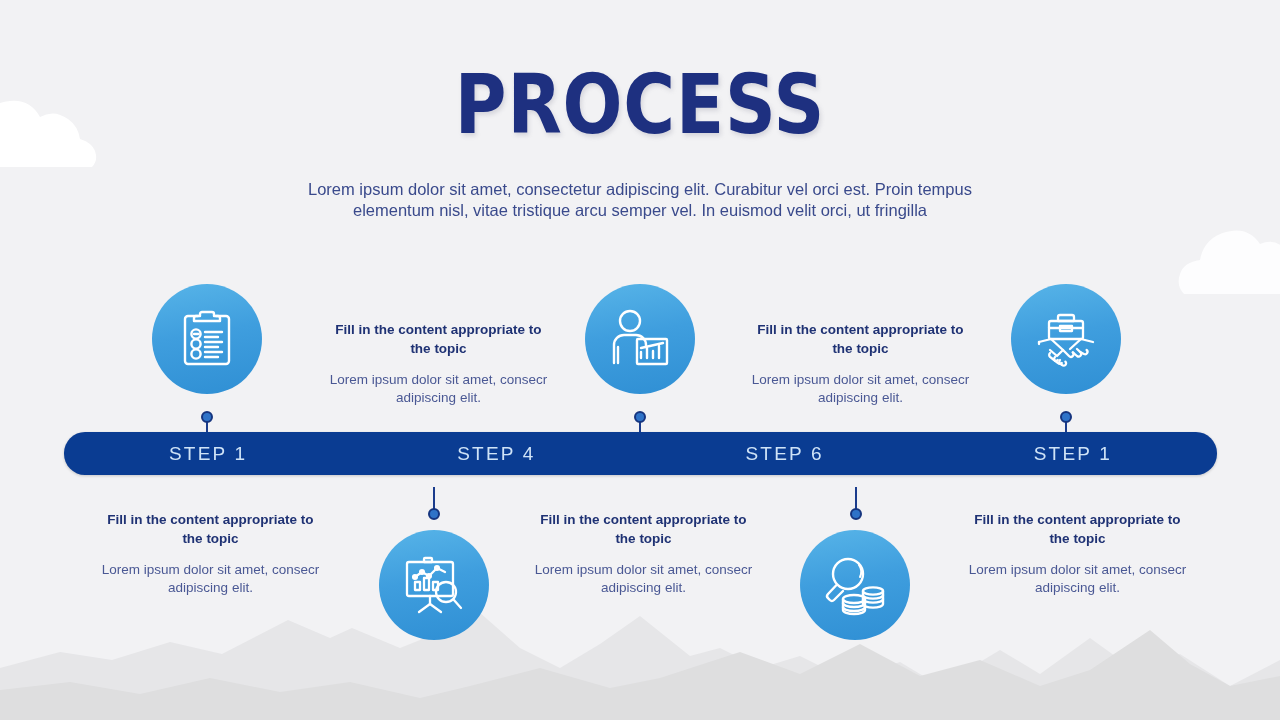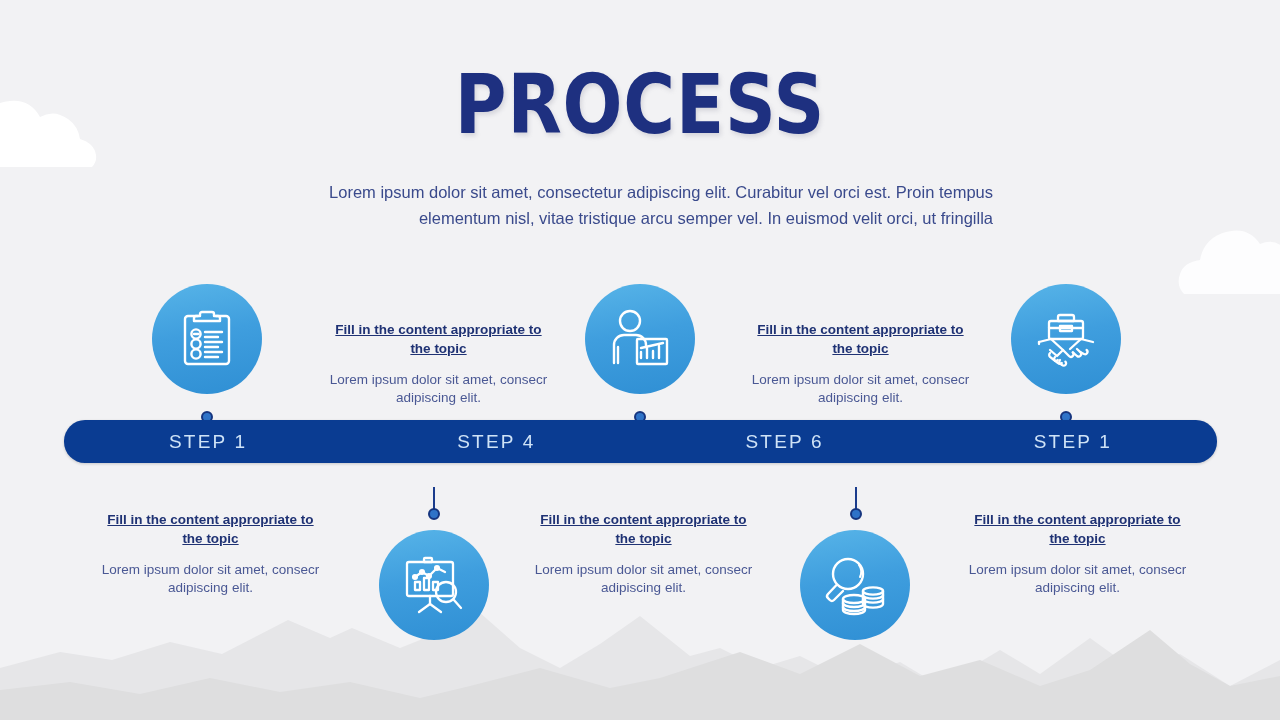--- a/index.html
+++ b/index.html
@@ -59,31 +59,31 @@
     font-family: "DejaVu Sans", sans-serif;
     transform: scaleX(0.86);
     text-shadow: 2px 3px 5px rgba(150,150,165,0.30);
   }
   .subtitle {
     position: absolute;
     left: 50%;
     top: 179px;
     width: 706px;
     margin-left: -353px;
-    text-align: right;
+    text-align: center;
     font-size: 16.5px;
-    line-height: 26px;
+    line-height: 21px;
     color: #3a4a8c;
   }
 
   
   .step-bar {
     position: absolute;
     left: 64px;
-    top: 420px;
+    top: 432px;
     width: 1153px;
     height: 43px;
     background: #0a3c92;
     box-shadow: 0 1px 3px rgba(0,0,0,0.18);
     border-radius: 21px;
   }
   .step-bar-inner {
     display: flex;
     width: 100%;
     height: 100%;
@@ -142,21 +142,20 @@
   
   .tb {
     position: absolute;
     text-align: center;
   }
   .tb .head {
     font-size: 13.5px;
     line-height: 19px;
     font-weight: 700;
     color: #1f3274;
-    text-decoration: underline;
   }
   .tb .body {
     margin-top: 13px;
     font-size: 13.5px;
     line-height: 18px;
     color: #4a5894;
   }
 </style>
 </head>
 <body>

